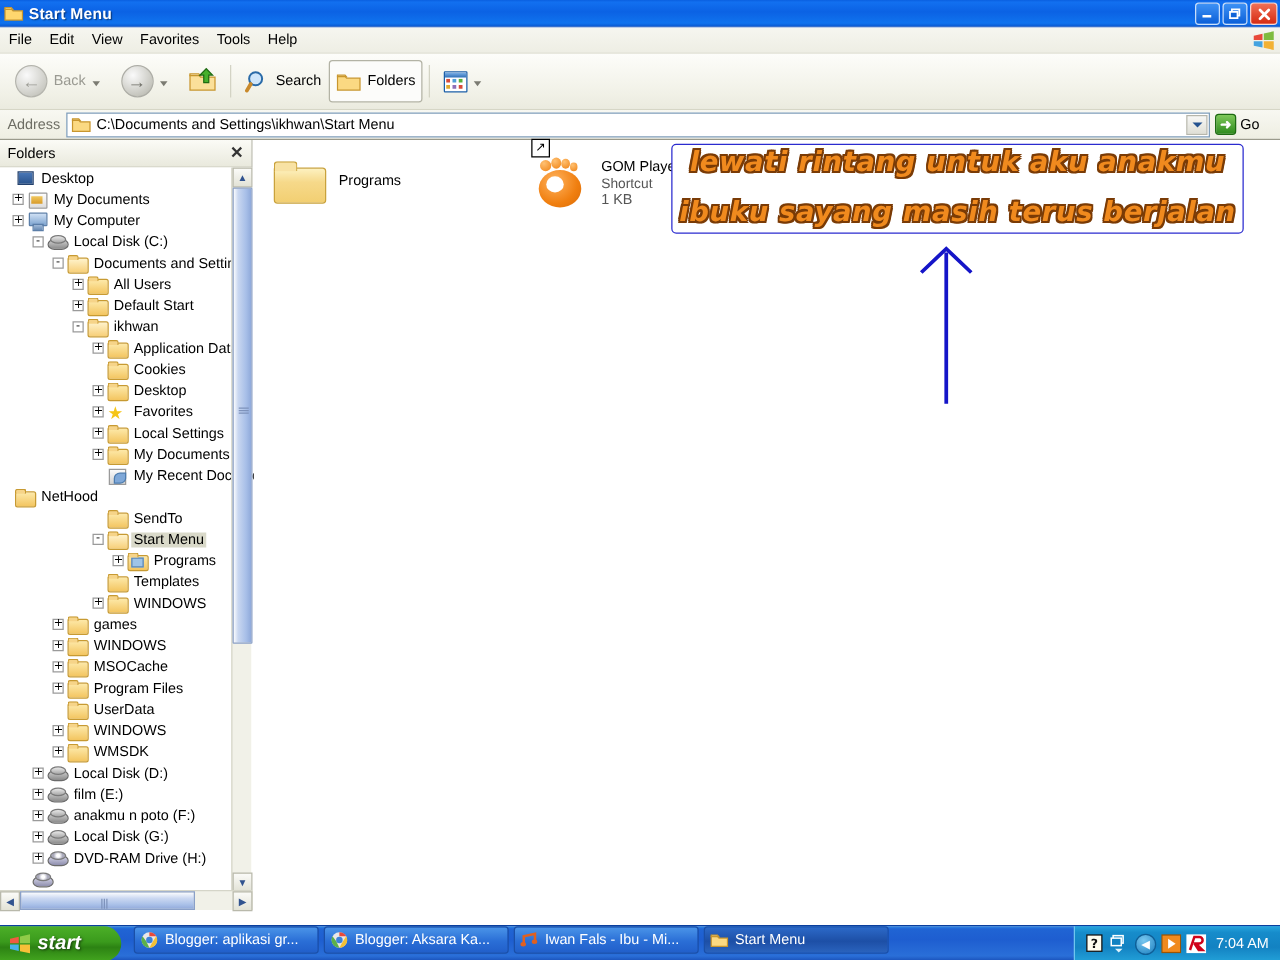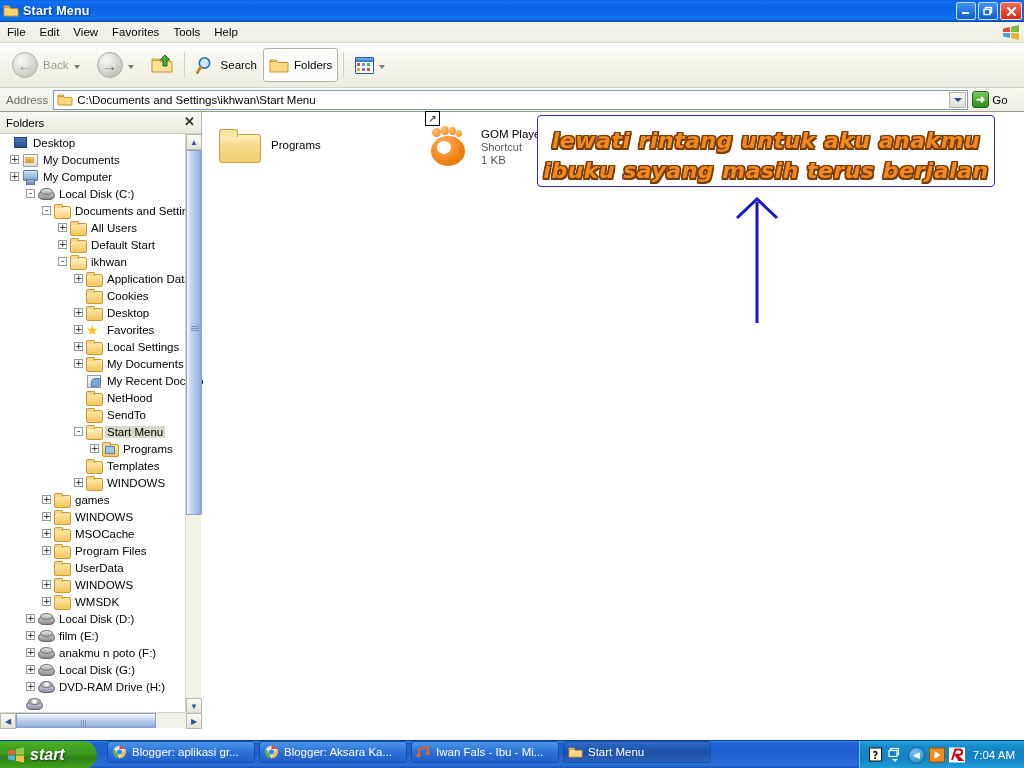--- a/index.html
+++ b/index.html
@@ -218,21 +218,21 @@
   }
   .gomtext { position:absolute; left:56px; top:2px; }
   .gomtext .n { font-size:11.5px; color:#000; }
   .gomtext .s { font-size:11px; color:#555; margin-top:1px;}
   .gomtext .k { font-size:11.5px; color:#555; margin-top:1px;}
 
   
   #caption-box {
     position:absolute; left:537px; top:115px; width:458px; height:72px;
     background:#fff; border:1px solid #2b2bcf; border-radius:4px;
-    display:flex; flex-direction:column; align-items:center; justify-content:flex-end;
+    display:flex; flex-direction:column; align-items:center; justify-content:space-between;
   }
   #caption-box .line {
     font-family: "DejaVu Sans", sans-serif;
     font-weight: bold; font-style: italic;
     font-size: 22px; letter-spacing: .5px;
     color: #F08A1E;
     text-shadow:
       -1.5px -1.5px 0 #7a3b06, 1.5px -1.5px 0 #7a3b06,
       -1.5px  1.5px 0 #7a3b06, 1.5px  1.5px 0 #7a3b06,
        0 -1.5px 0 #7a3b06, 0 1.5px 0 #7a3b06,
@@ -486,21 +486,21 @@
         <div class="tnode" style="padding-left: 74px;">
           <span class="exp">+</span>
           <span class="ti"><span class="fold"></span></span>
           <span class="tl">My Documents</span>
         </div>
         <div class="tnode" style="padding-left: 74px;">
           <span class="exp blank"></span>
           <span class="ti"><span class="recent"></span></span>
           <span class="tl">My Recent Documents</span>
         </div>
-        <div class="tnode" style="padding-left: 74px;">
+        <div class="tnode" style="">
           <span class="exp blank"></span>
           <span class="ti"><span class="fold"></span></span>
           <span class="tl">NetHood</span>
         </div>
         <div class="tnode" style="padding-left: 74px;">
           <span class="exp blank"></span>
           <span class="ti"><span class="fold"></span></span>
           <span class="tl">SendTo</span>
         </div>
         <div class="tnode sel" style="padding-left: 74px;">

